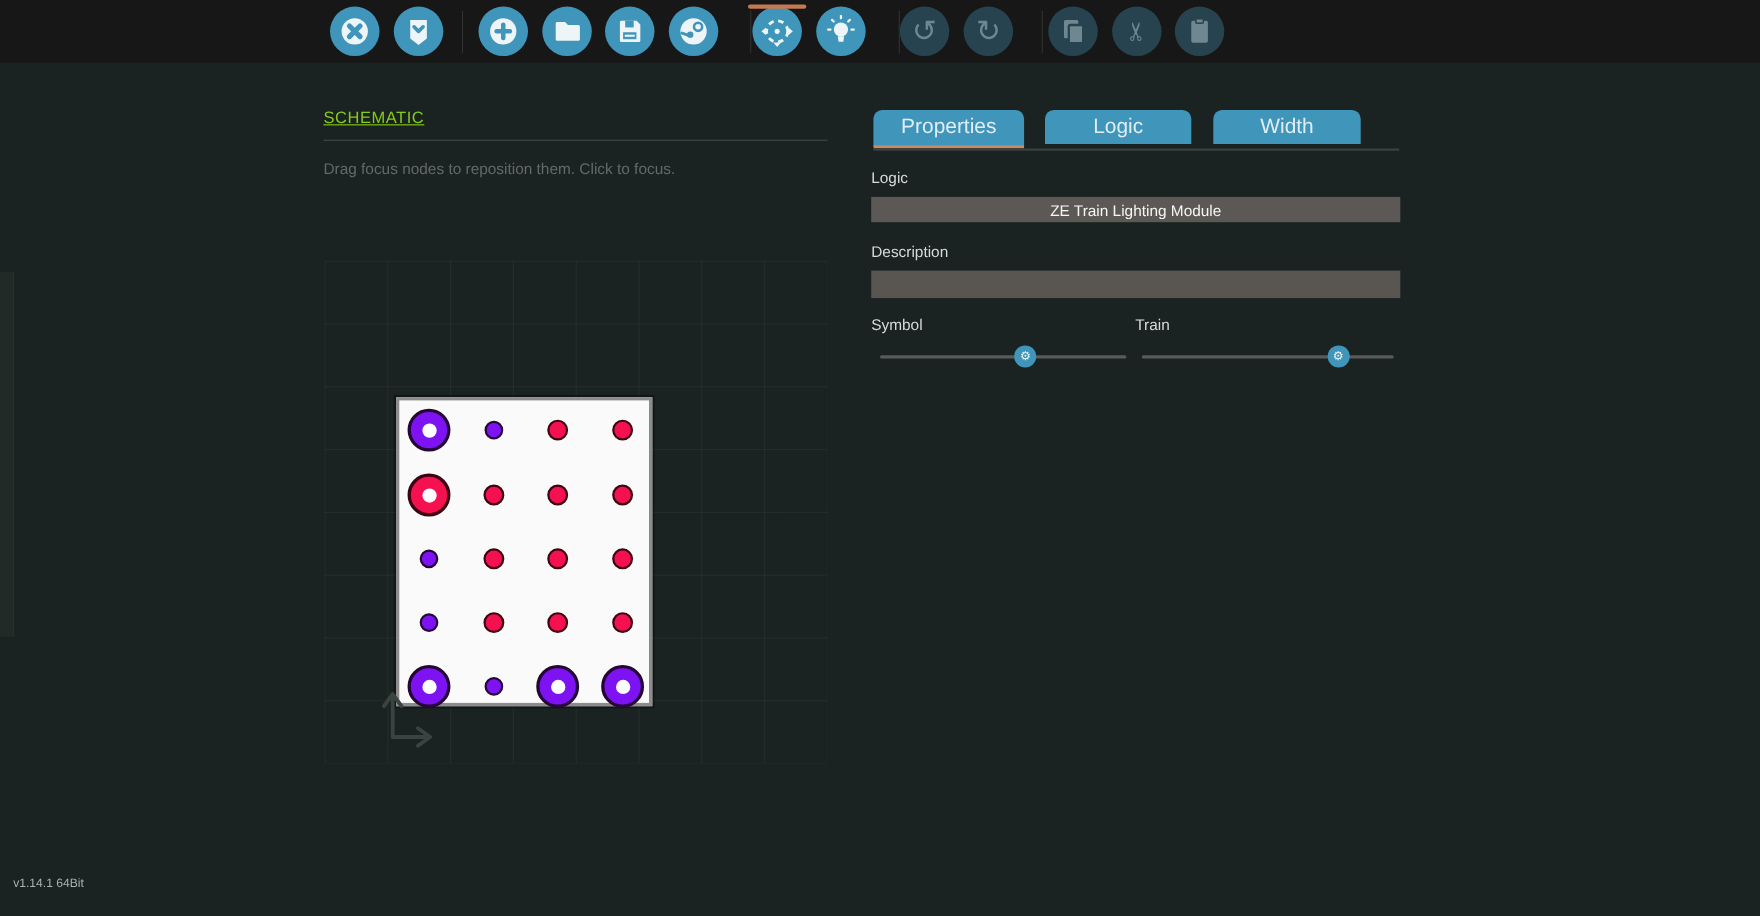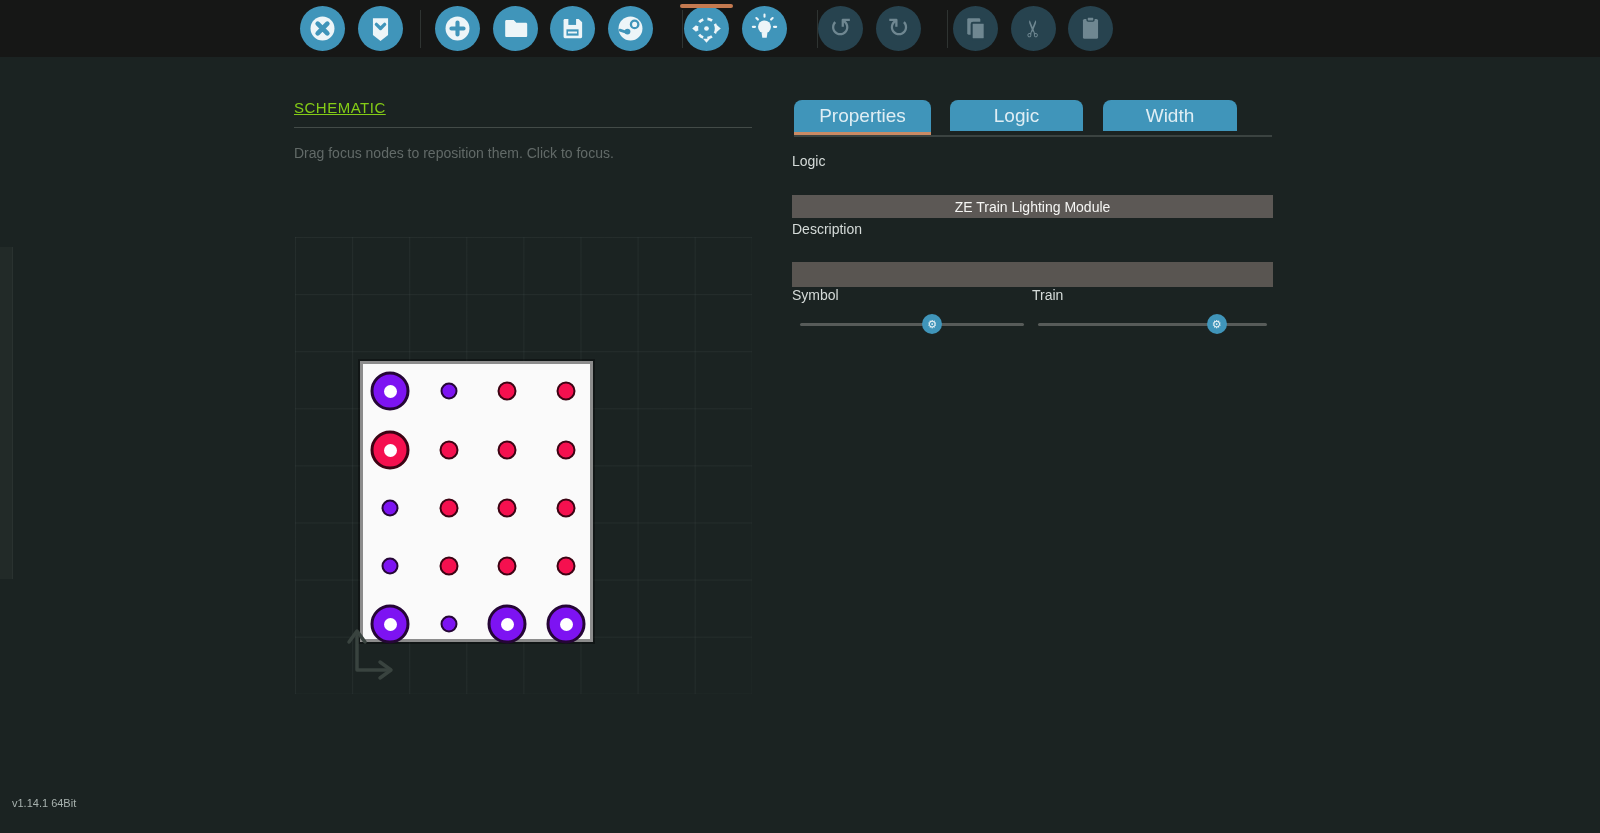--- a/index.html
+++ b/index.html
@@ -59,21 +59,21 @@
     position:absolute;top:100px;height:32px;background:#4095ba;cursor:pointer;
     border-radius:8px 8px 0 0;display:flex;align-items:center;justify-content:center;
     font-size:19px;color:#dfeef4;box-sizing:border-box;
   }
   .tab.inactive{height:31px;}
   .tab.active{height:35px;border-bottom:3px solid #c98a64;}
   .field-label{position:absolute;font-size:14px;color:#d5dbd9;}
   .text-input{
     position:absolute;left:792px;width:481px;border:none;outline:none;
     font-family:"Liberation Sans",sans-serif;font-size:14px;color:#f5f5f3;
-    box-sizing:border-box;padding:0 8px;margin-top:16px;
+    box-sizing:border-box;padding:0 8px;
   }
   #name-input{top:179px;height:23px;background:#5c5855;text-align:center;}
   #desc-input{top:246px;height:25px;background:#595551;text-align:left;}
   .slider{position:absolute;top:314px;height:20px;cursor:pointer;}
   .slider .track{position:absolute;left:0;right:0;top:9px;height:3px;background:#575b59;border-radius:2px;}
   .slider .thumb{
     position:absolute;top:0;width:20px;height:20px;border-radius:50%;
     background:#4095ba;display:flex;align-items:center;justify-content:center;
     color:#eaf3f6;font-size:11px;line-height:20px;cursor:pointer;
   }

